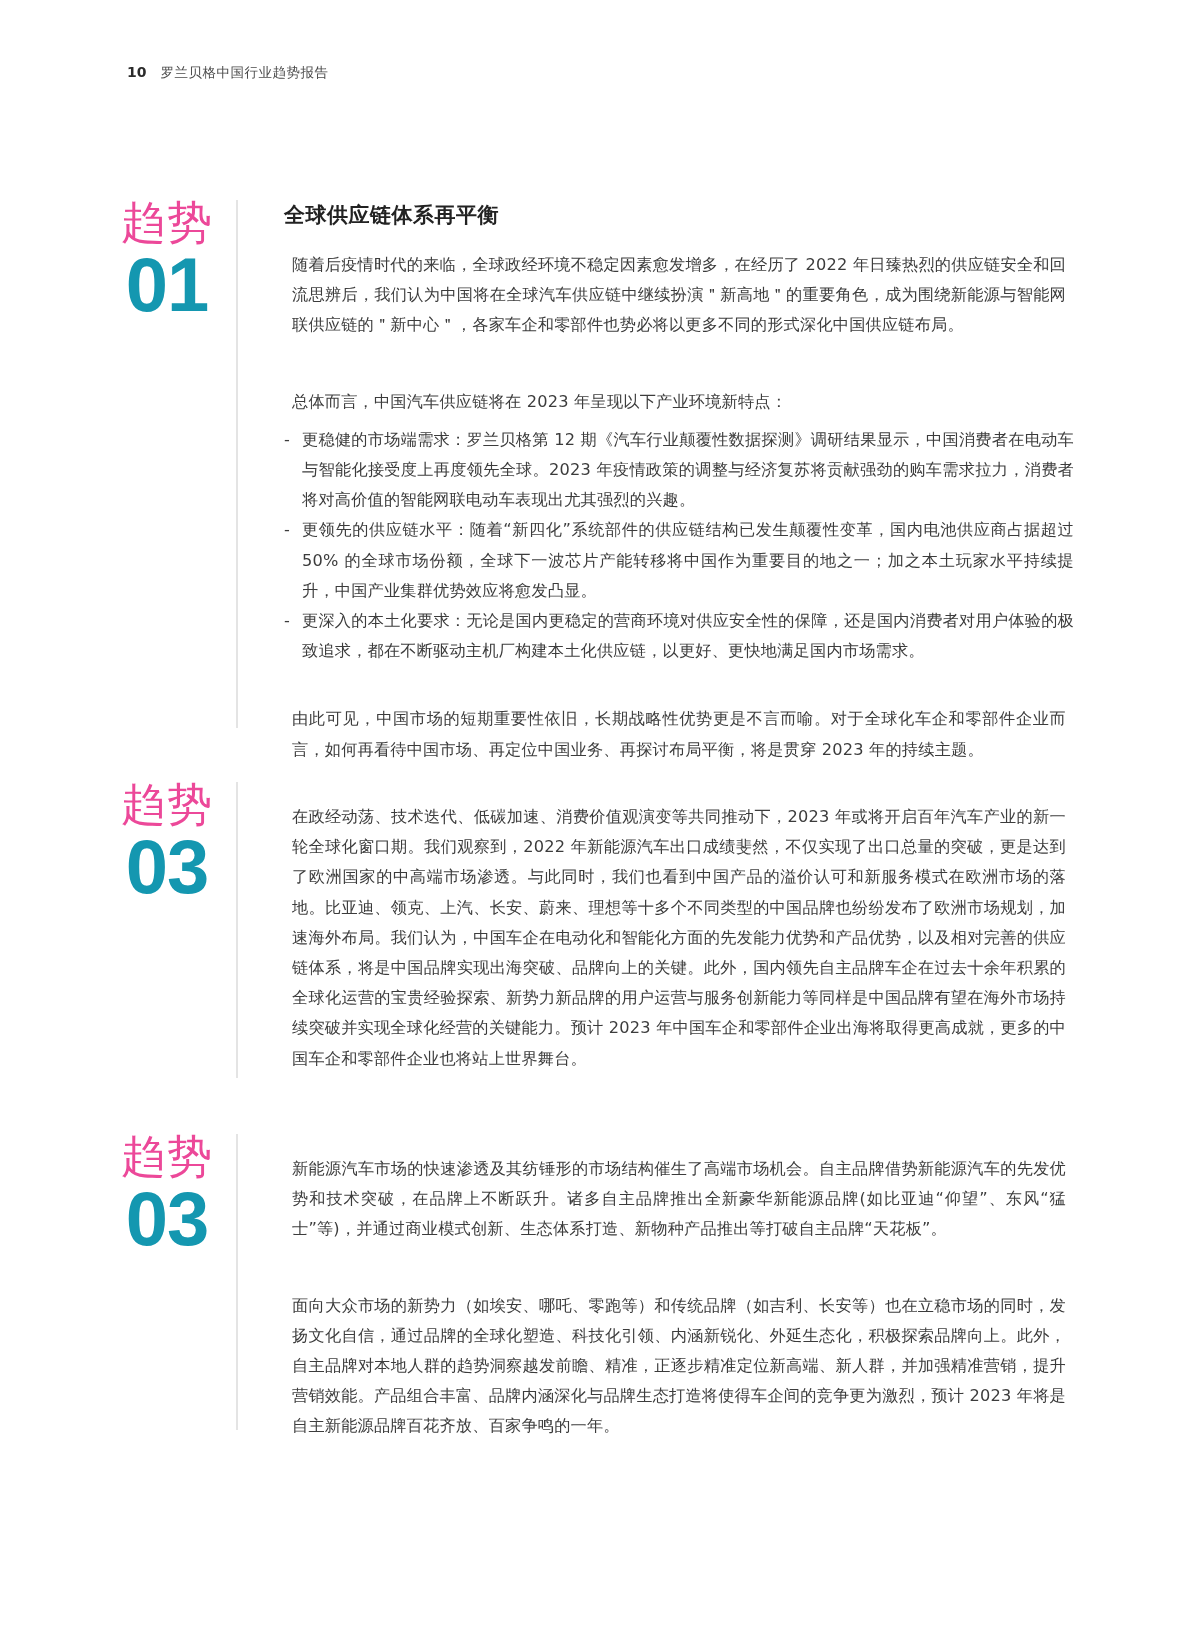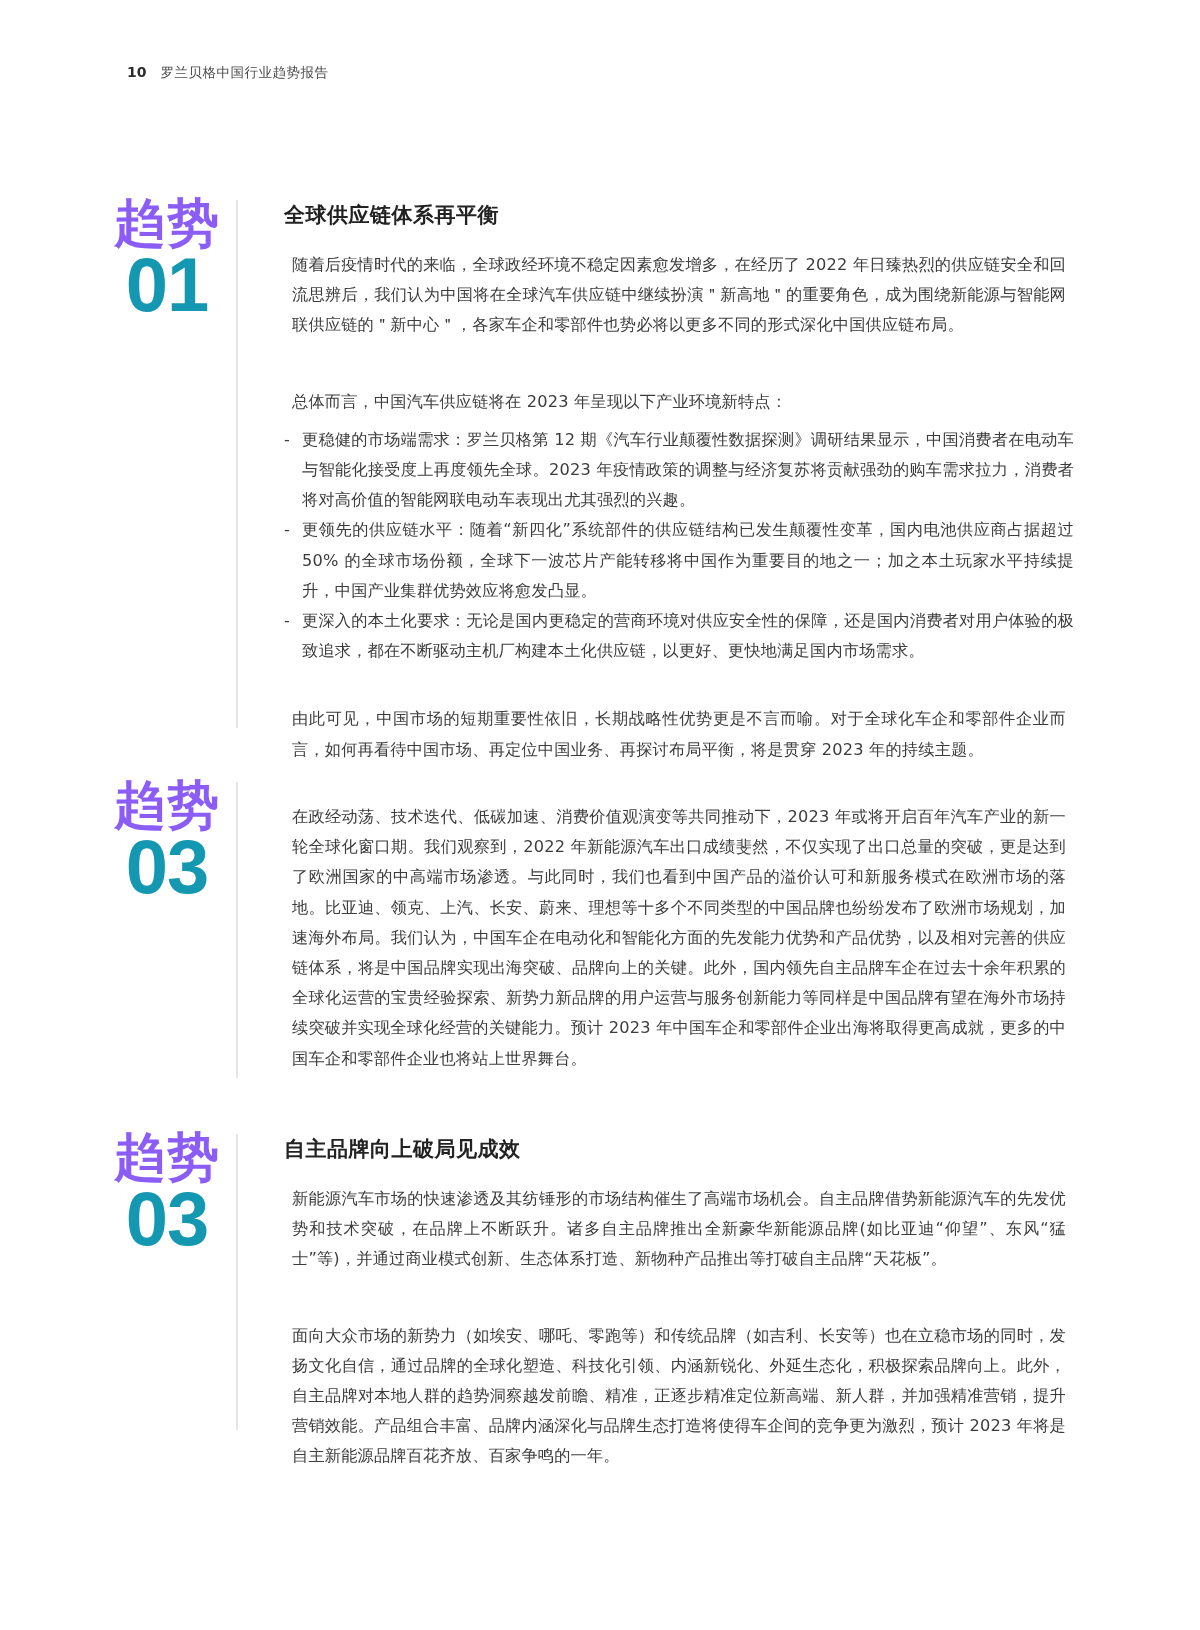--- a/index.html
+++ b/index.html
@@ -15,21 +15,21 @@
     .page-header .page-num { font-weight: bold; color: #2b2b2b; margin-right: 14px; font-size: 14px; }
     .page-header .report-title { font-size: 13.5px; letter-spacing: 0.5px; }
 
     .trend {
       position: absolute; left: 0; width: 1200px;
     }
     .trend .left-col {
       position: absolute; left: 112px; top: 0; width: 110px; text-align: center;
     }
     .trend .trend-label {
-      font-size: 52px; font-weight: bold; color: #8b5cf6; line-height: 46px;
+      font-size: 45px; font-weight: normal; color: #ec4899; line-height: 46px;
       letter-spacing: 1px;
     }
     .trend .trend-num {
       font-family: Liberation Sans, sans-serif;
       font-size: 76px; font-weight: bold; color: #1497b0; line-height: 74px;
       letter-spacing: -1px; margin-top: 2px;
     }
     .trend .divider {
       position: absolute; left: 236px; top: 0; width: 2px; background: #e4e4e4;
     }
@@ -99,19 +99,18 @@
   </div>
 </section>
 
 <section class="trend" style="top:1134px;">
   <div class="left-col">
     <div class="trend-label">趋势</div>
     <div class="trend-num">03</div>
   </div>
   <div class="divider" style="height:296px;"></div>
   <div class="content">
-    <h2>自主品牌向上破局见成效</h2>
     <div class="h-gap"></div>
     <p>新能源汽车市场的快速渗透及其纺锤形的市场结构催生了高端市场机会。自主品牌借势新能源汽车的先发优势和技术突破，在品牌上不断跃升。诸多自主品牌推出全新豪华新能源品牌(如比亚迪“仰望”、东风“猛士”等)，并通过商业模式创新、生态体系打造、新物种产品推出等打破自主品牌“天花板”。</p>
     <div class="p-gap"></div>
     <p>面向大众市场的新势力（如埃安、哪吒、零跑等）和传统品牌（如吉利、长安等）也在立稳市场的同时，发扬文化自信，通过品牌的全球化塑造、科技化引领、内涵新锐化、外延生态化，积极探索品牌向上。此外，自主品牌对本地人群的趋势洞察越发前瞻、精准，正逐步精准定位新高端、新人群，并加强精准营销，提升营销效能。产品组合丰富、品牌内涵深化与品牌生态打造将使得车企间的竞争更为激烈，预计 2023 年将是自主新能源品牌百花齐放、百家争鸣的一年。</p>
   </div>
 </section>
 
 </body></html>

